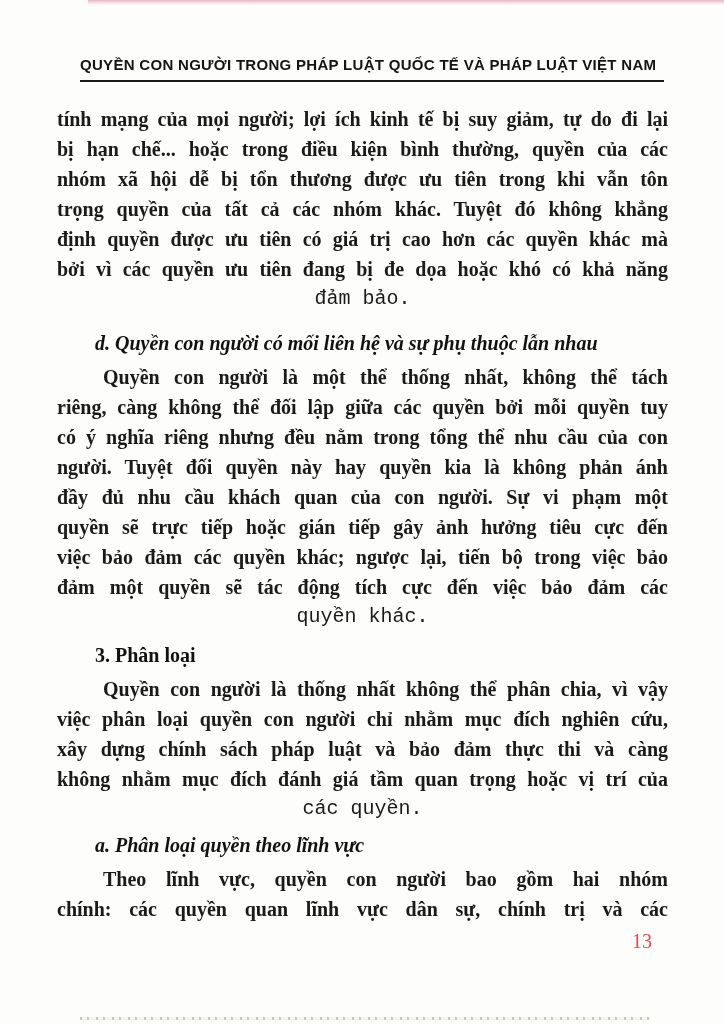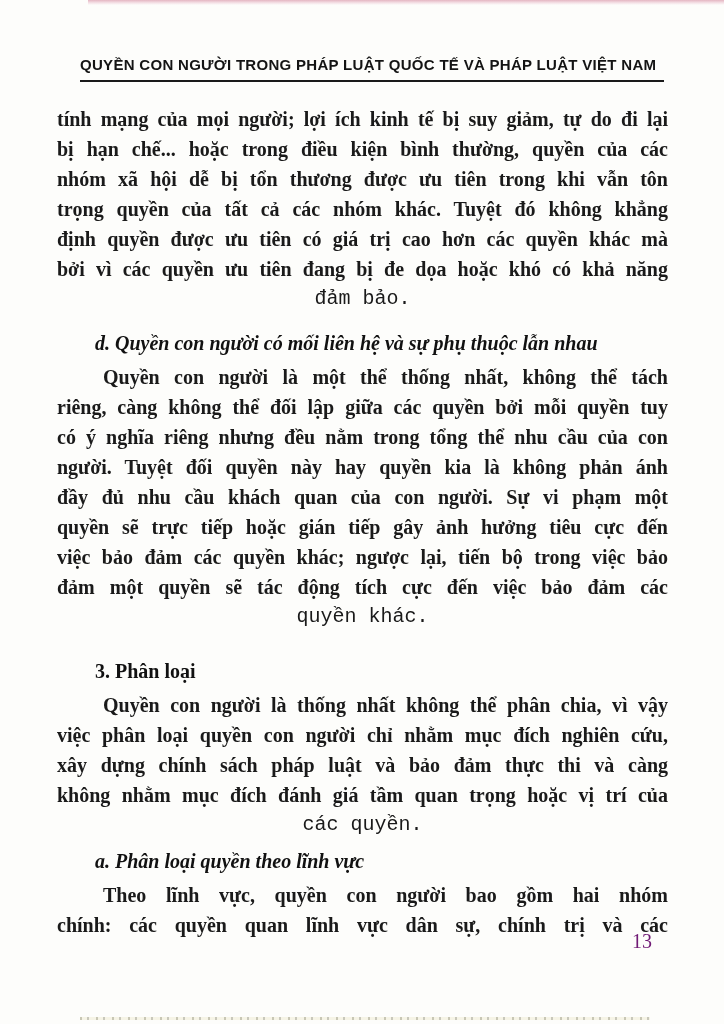--- a/index.html
+++ b/index.html
@@ -47,26 +47,26 @@
   .line { line-height: 30px; }
   .jl { text-align: justify; text-align-last: justify; font-weight: bold; }
   .ll { text-align: center; font-family: Liberation Mono, monospace; }
   .indent { text-indent: 46px; }
   .heading {
     line-height: 30px; padding-left: 38px;
     font-weight: 700; color: #111;
   }
   .heading.italic { font-style: italic; font-family: Liberation Serif, serif; }
   .heading-d { margin-top: 14px; margin-bottom: 4px; }
-  .heading-3 { margin-top: 24px;  margin-bottom: 4px; }
+  .heading-3 { margin-top: 8px;  margin-bottom: 4px; }
   .heading-a { margin-top: 6px;  margin-bottom: 4px; }
   .para { margin: 0; }
   .page-number {
     position: absolute; top: 926px; right: 72px;
-    font-size: 20px; color: #701a75; line-height: 30px;
+    font-size: 20px; color: #ef4444; line-height: 30px;
   }
 </style>
 </head>
 <body>
 
 <div class="page">
 
   <div class="edge-top"></div>
 
   <div class="running-head">QUYỀN CON NGƯỜI TRONG PHÁP LUẬT QUỐC TẾ VÀ PHÁP LUẬT VIỆT NAM</div>

